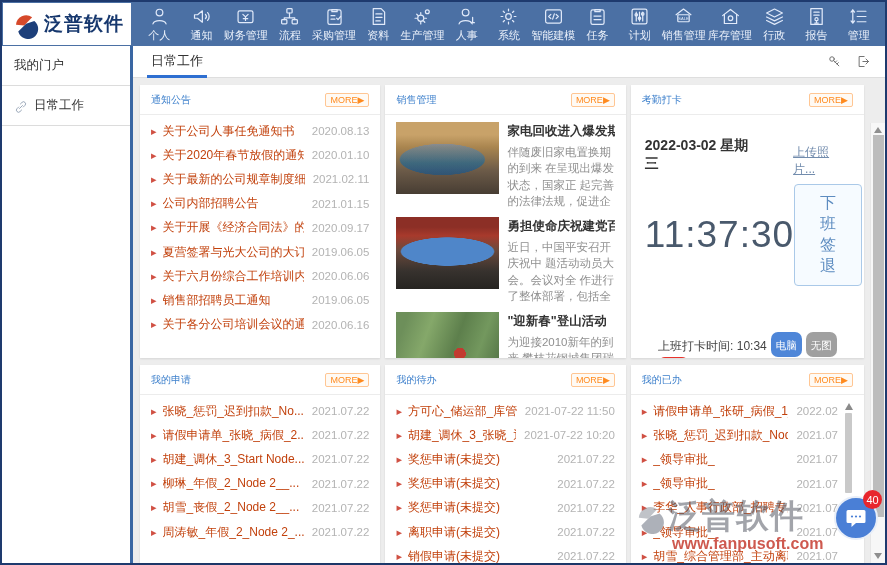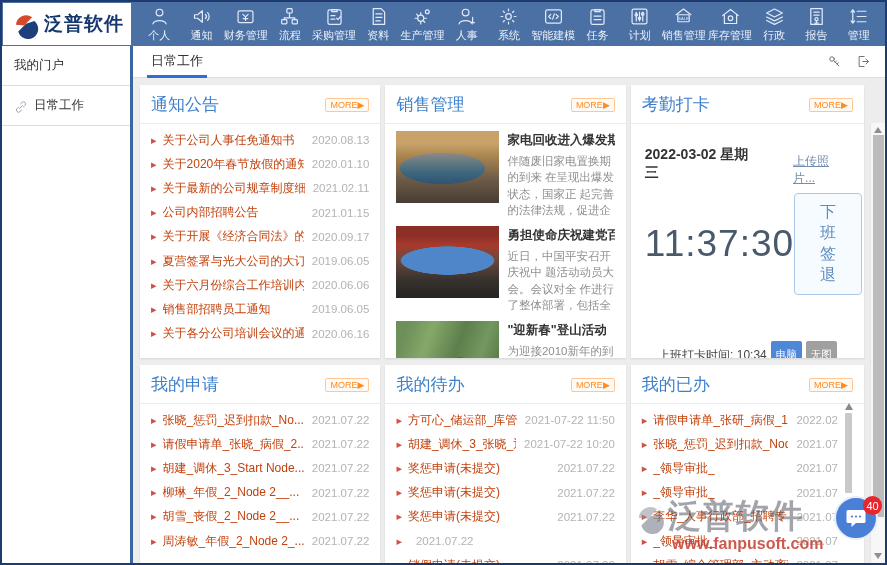--- a/index.html
+++ b/index.html
@@ -33,21 +33,21 @@
 
   .main { flex:1; display:flex; flex-direction:column; min-width:0; position:relative; }
   .tabbar { height:32px; background:#fff; border-bottom:1px solid #dedede; display:flex; align-items:center; padding:0 14px; flex:none; }
   .tab { font-size:13px; color:#333; padding:7px 4px 5px; border-bottom:3px solid #2e6fd1; cursor:pointer; }
   .tab-tools { margin-left:auto; display:flex; gap:14px; align-items:center; }
   .tab-tools svg { width:15px; height:15px; stroke:#6b6b6b; fill:none; stroke-width:1.5; stroke-linecap:round; cursor:pointer; }
 
   .content { flex:1; padding:7px 21px 0 7px; display:grid; grid-template-columns:1fr 1fr 0.97fr; grid-template-rows:273px 1fr; gap:7px 5px; min-height:0; }
   .panel { background:#fff; box-shadow:0 1px 2px rgba(0,0,0,.10); overflow:hidden; position:relative; display:flex; flex-direction:column; }
   .phead { display:flex; align-items:center; justify-content:space-between; padding:8px 11px 7px; border-bottom:1px solid #ececec; flex:none; }
-  .ptitle { font-size:17px; color:#3e80cc; }
+  .ptitle { font-size:10px; color:#3e80cc; }
   .more { font-size:9px; color:#ff8a1e; border:1px solid #ffc693; background:#fffaf4; padding:1px 4px; border-radius:2px; cursor:pointer; white-space:nowrap; }
 
   ul.plist { list-style:none; padding:4px 11px 0; }
   ul.plist li { display:flex; align-items:center; height:24.2px; cursor:pointer; }
   ul.plist .blt { color:#d05043; font-size:11px; margin-right:6px; flex:none; }
   ul.plist .txt { font-size:12px; color:#c2410c; white-space:nowrap; overflow:hidden; flex:1; min-width:0; }
   ul.plist .dt { font-size:11.5px; color:#b3b3b3; margin-left:8px; white-space:nowrap; flex:none; }
   .panel-done ul.plist { padding-right:26px; }
 
   
@@ -62,42 +62,42 @@
 
   
   .att-body { padding:10px 14px; font-size:12px; color:#444; flex:1; position:relative; }
   .att-row1 { display:flex; justify-content:space-between; align-items:center; margin-top:6px;gap:33px; }
   .att-date { font-size:14px; font-weight:bold; color:#333; }
   .att-upload { font-size:12px; color:#728cad; text-decoration:underline; cursor:pointer;margin-top:13px; }
   .att-row2 { display:flex; justify-content:space-between; align-items:center; margin-top:6px; }
   .att-clock { font-size:37px; font-weight:300; color:#49596c; letter-spacing:1px; }
   .att-btn { border:1px solid #aac9e8; background:#f6fbff; color:#5d8cc0; font-size:16px; padding:8px 25px; border-radius:4px; cursor:pointer; font-family:inherit; }
   .att-check { margin:46px auto 0; width:max-content; text-align:left; line-height:22px; }
-  .badge { display:inline-block; color:#fff; font-size:10.5px; padding:1.5px 5px; border-radius:2px; margin-left:4px; vertical-align:1px; }
+  .badge { display:inline-block; color:#fff; font-size:10.5px; padding:1.5px 5px; border-radius:7px; margin-left:4px; vertical-align:1px; }
 
   
   .inner-scroll { position:absolute; right:11px; top:38px; width:9px; height:150px; }
   .inner-scroll .up { width:0; height:0; border-left:4.5px solid transparent; border-right:4.5px solid transparent; border-bottom:7px solid #8a8a8a; margin:0 auto 3px; }
   .inner-scroll .thumb { width:7px; margin:0 auto; height:80px; background:#c9c9c9; border-radius:1px; }
 
   
   .vscroll { position:absolute; right:0; top:77px; bottom:0; width:15px; background:#f7f7f7; border-left:1px solid #e6e6e6; z-index:30; }
   .vscroll .up { width:0;height:0;border-left:4px solid transparent;border-right:4px solid transparent;border-bottom:6px solid #8f8f8f;margin:4px auto 2px; }
   .vscroll .down { width:0;height:0;border-left:4px solid transparent;border-right:4px solid transparent;border-top:6px solid #8f8f8f;position:absolute;bottom:4px;left:3px; }
   .vscroll .thumb { width:11px; margin:0 auto; height:382px; background:#bcbcbc; }
 
   
   .watermark { position:absolute; left:630px; top:492px; width:255px; z-index:40; pointer-events:none; }
   .wm-row { display:flex; align-items:center; gap:2px; }
   .wm-mark { width:34px; height:34px; opacity:.55; }
   .wm-text { font-size:33px; font-weight:bold; color:rgba(85,90,100,.55); letter-spacing:1px; white-space:nowrap; }
   .wm-url { font-size:16px; font-weight:bold; color:rgba(198,60,48,.85); margin-left:40px; margin-top:-4px; white-space:nowrap; }
   .chat-fab { position:absolute; right:7px; top:494px; width:44px; height:44px; border-radius:50%; background:#4a7fd6; border:2px solid #e8eef8; z-index:50; cursor:pointer; display:flex; align-items:center; justify-content:center; }
   .chat-fab svg { width:24px; height:24px; fill:#fff; }
-  .chat-badge { position:absolute; right:-6px; top:-8px; background:#e8262d; color:#fff; font-size:11px; min-width:19px; height:19px; border-radius:10px; display:flex; align-items:center; justify-content:center; padding:0 3px;margin-top:6px; }
+  .chat-badge { position:absolute; right:-6px; top:-8px; background:#e8262d; color:#fff; font-size:11px; min-width:19px; height:19px; border-radius:10px; display:flex; align-items:center; justify-content:center; padding:0 3px; }
 </style>
 </head>
 <body>
 
 <div class="frame">
 
   <div class="topbar">
     <div class="logo-box">
       <svg class="logo-mark" viewBox="0 0 40 40">
         <path d="M8 21a13.5 13.5 0 0 1 21.5-10L19 22z" fill="#d6492a"></path>
@@ -470,20 +470,21 @@
               </li>
 
               <li>
                 <span class="blt">▸</span>
                 <span class="txt">奖惩申请(未提交)</span>
                 <span class="dt">2021.07.22</span>
               </li>
 
               <li>
                 <span class="blt">▸</span>
+                <span class="txt">离职申请(未提交)</span>
                 <span class="dt">2021.07.22</span>
               </li>
 
               <li>
                 <span class="blt">▸</span>
                 <span class="txt">销假申请(未提交)</span>
                 <span class="dt">2021.07.22</span>
               </li>
             </ul>
         </div>

